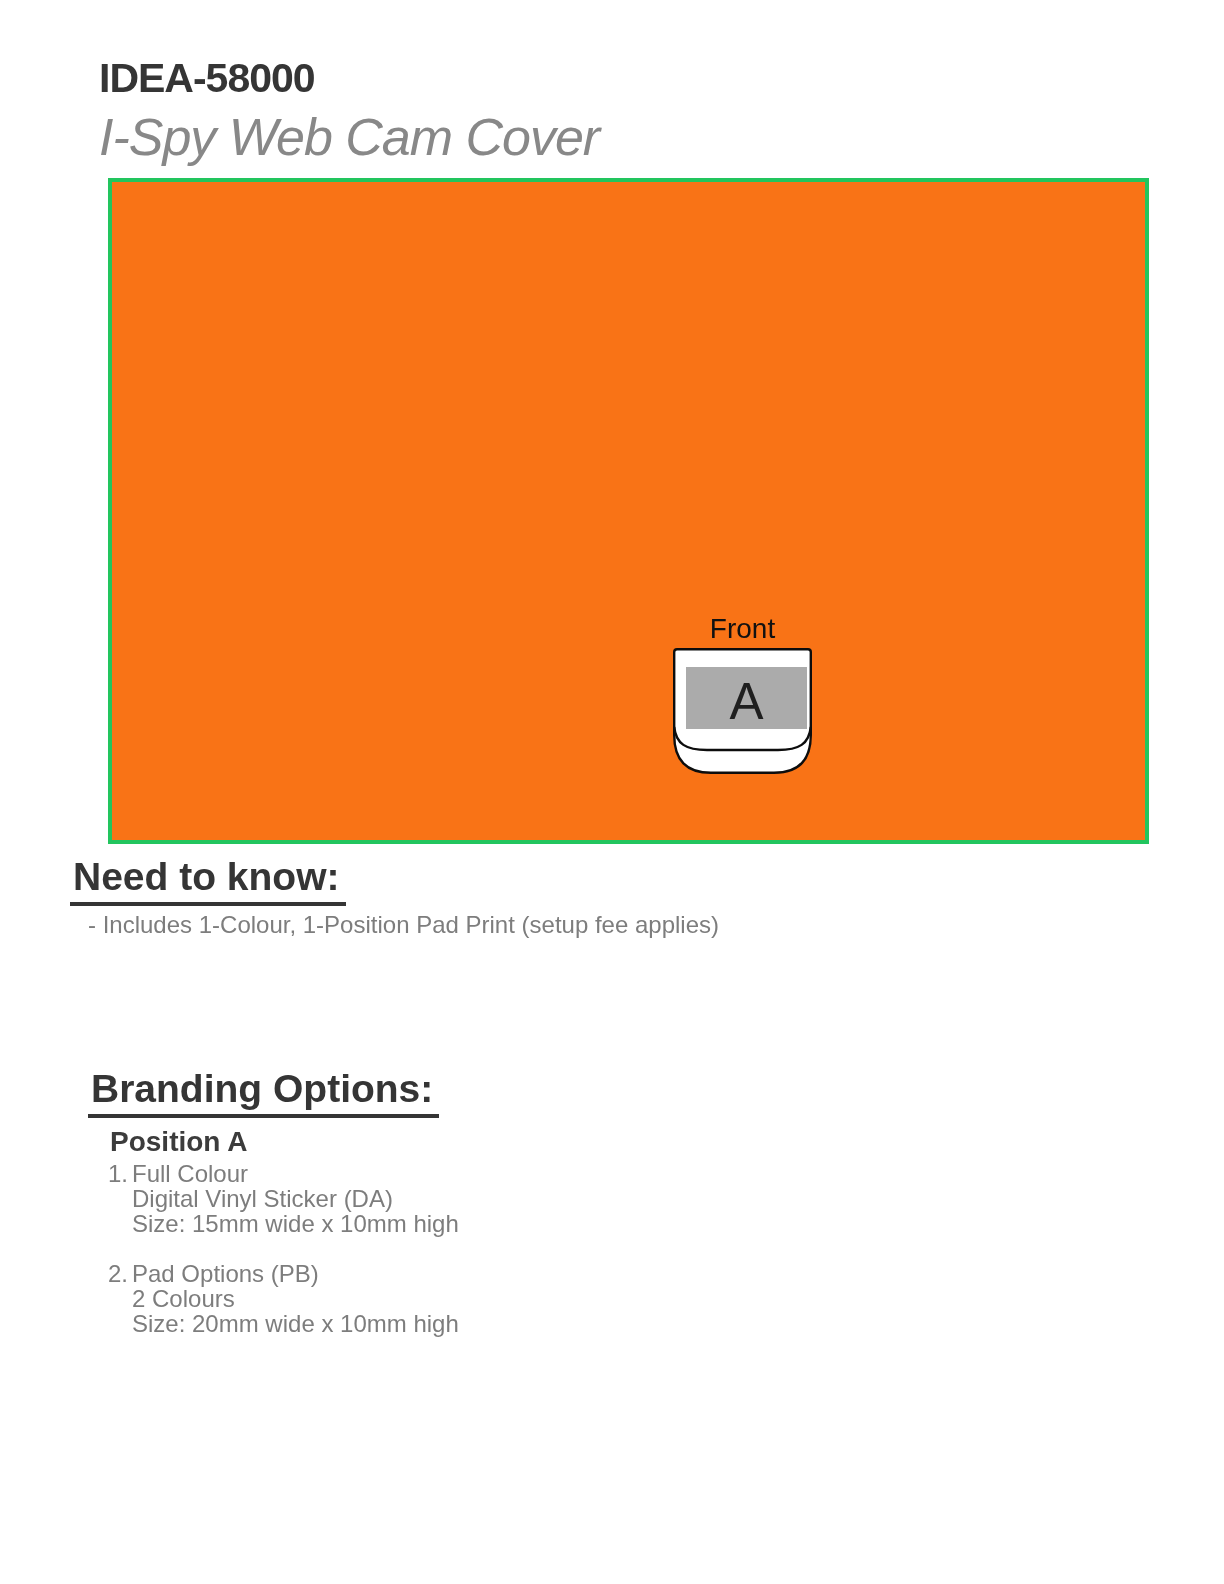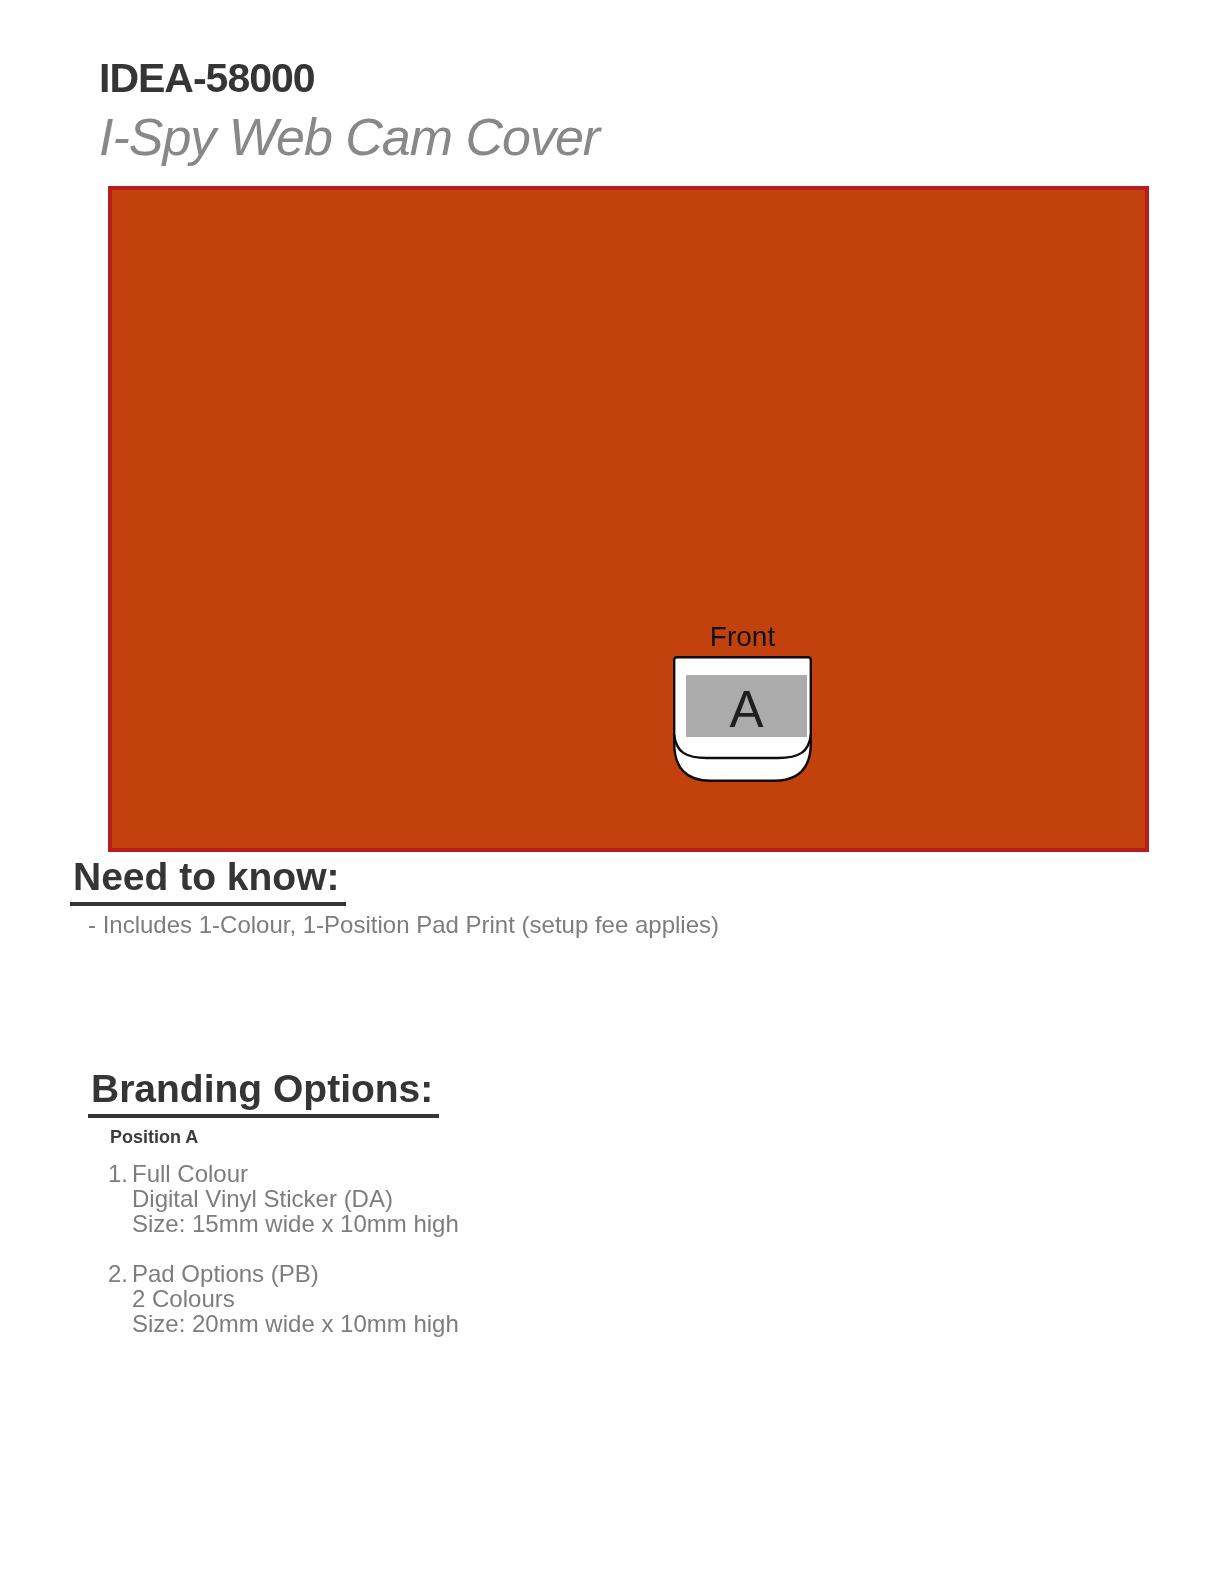--- a/index.html
+++ b/index.html
@@ -38,24 +38,24 @@
     letter-spacing: -1px;
     line-height: 1;
     color: #888888;
     white-space: nowrap;
     font-style: italic;
   }
 
   
   .diagram-box {
     position: absolute;
-    left: 108px; top: 186px;
+    left: 108px; top: 178px;
     width: 1041px; height: 666px;
-    border: 4px solid #b91c1c;
-    background: #c2410c;
+    border: 4px solid #22c55e;
+    background: #f97316;
   }
   .front-label {
     position: absolute;
     left: 561px; top: 433px;
     width: 139px;
     text-align: center;
     font-size: 28px;
     line-height: 1;
     color: #111111;
   }
@@ -86,21 +86,21 @@
     left: 88px; top: 913px;
     font-size: 24px;
     line-height: 1;
     color: #7d7d7d;
     white-space: nowrap;
   }
 
   .position-title {
     position: absolute;
     left: 110px; top: 1128px;
-    font-size: 18px;
+    font-size: 28px;
     font-weight: 700;
     line-height: 1;
     color: #3c3c3c;
     white-space: nowrap;
   }
 
   .options {
     position: absolute;
     left: 108px; top: 1161px;
     font-size: 24px;

